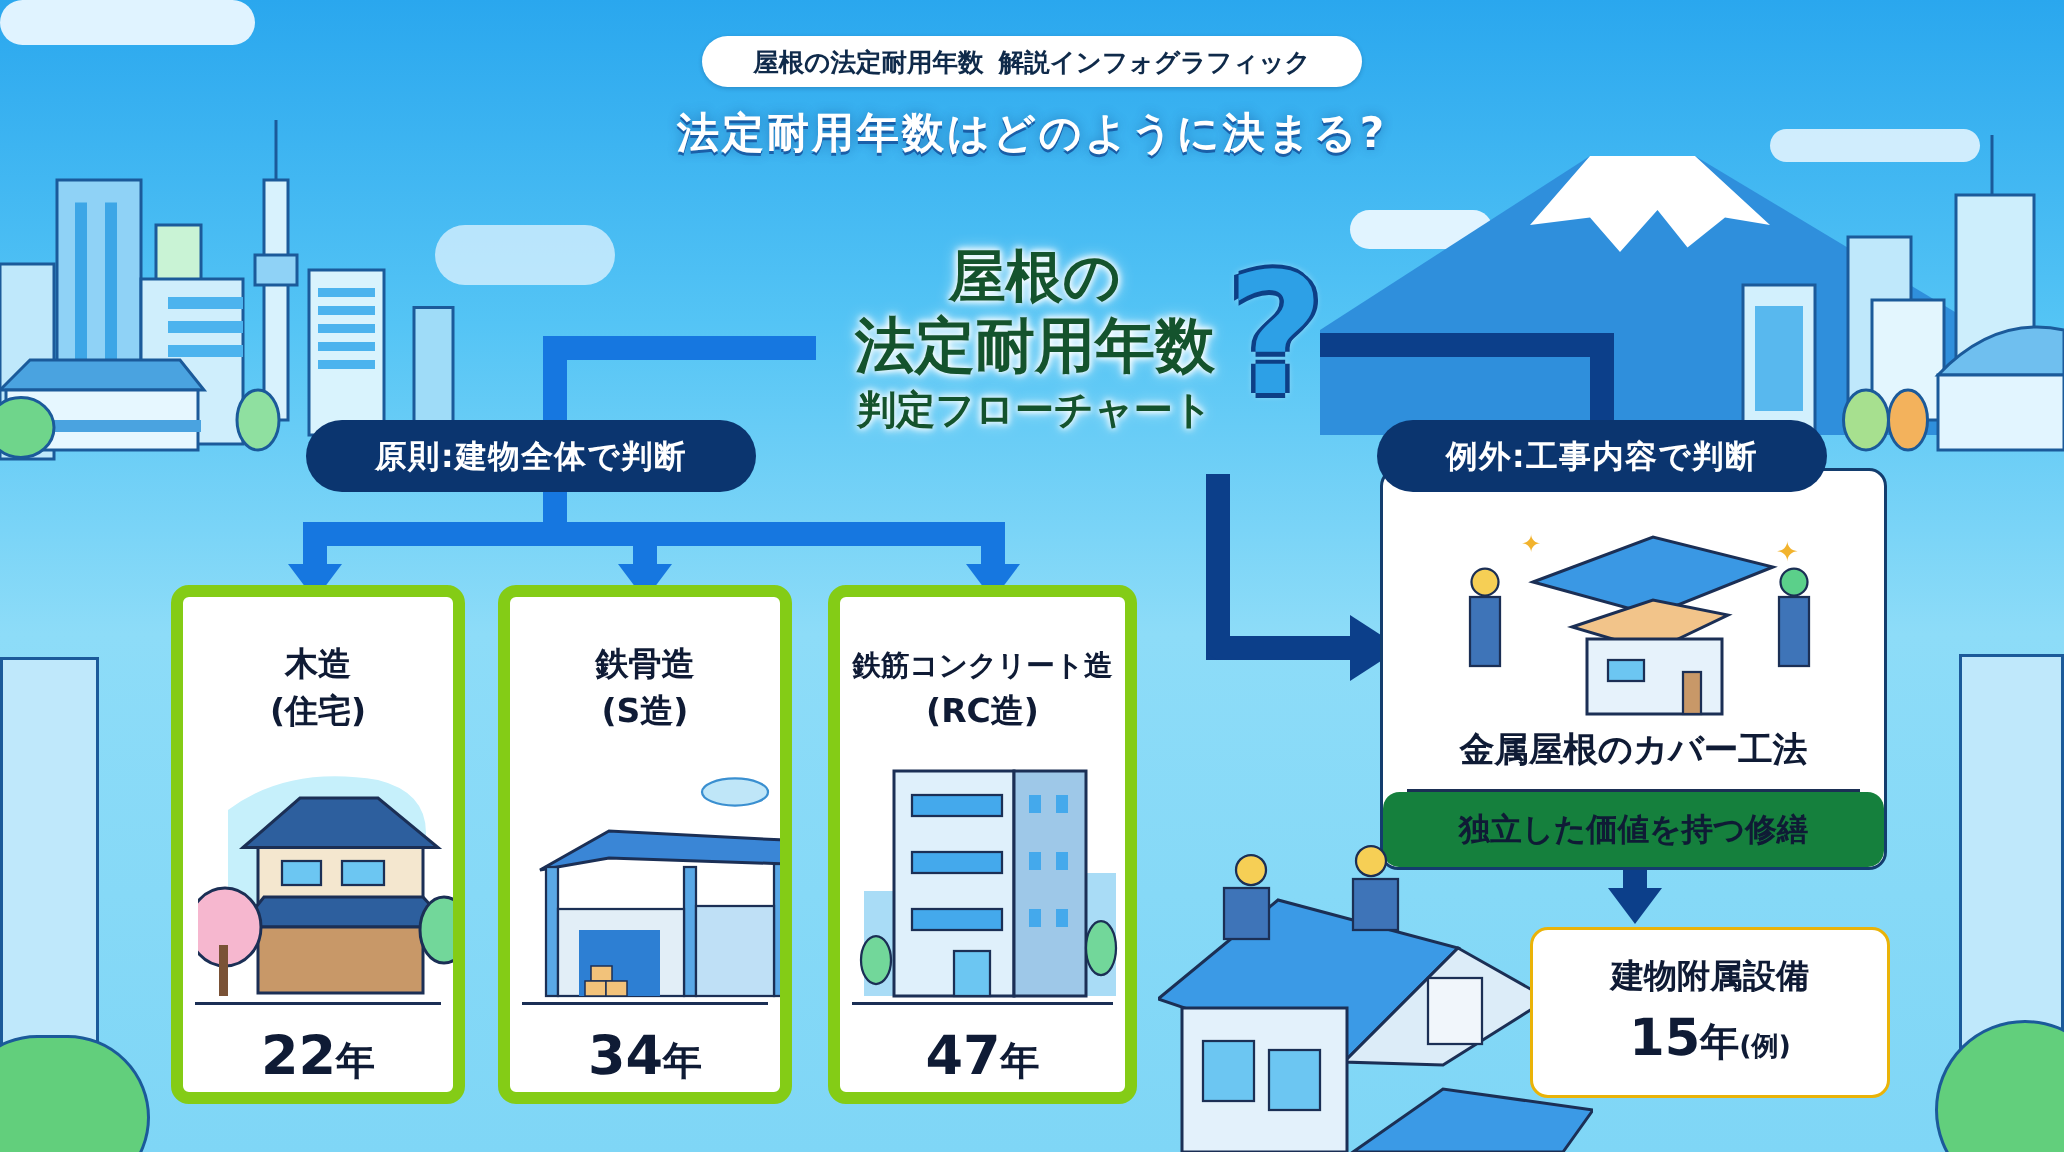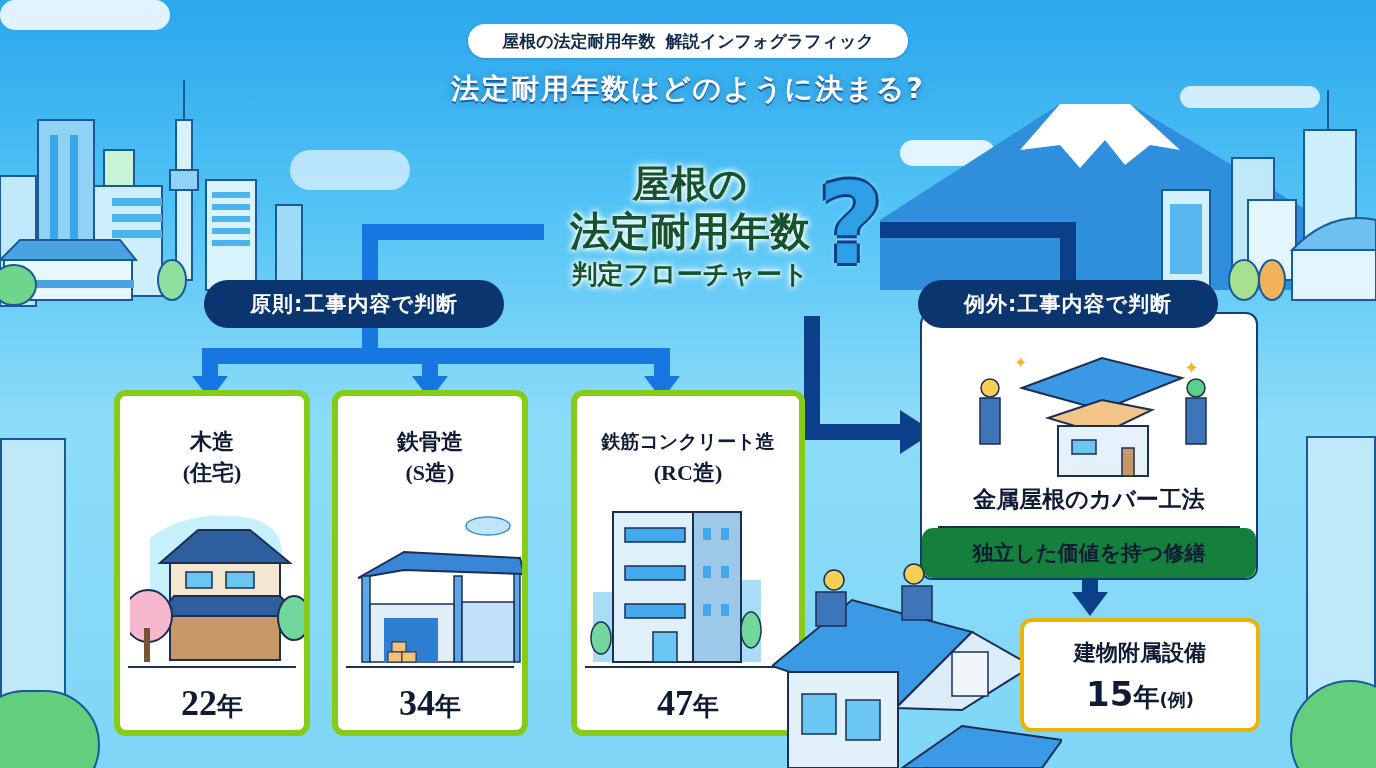--- a/index.html
+++ b/index.html
@@ -59,23 +59,22 @@
   }
   .arrow-down.dark { border-top-color: #0c3f8a; }
 
   .label-pill {
     position: absolute; height: 48px; border-radius: 24px;
     background: #0b356f; color: #ffffff; font-weight: bold; font-size: 21px;
     display: flex; align-items: center; justify-content: center; letter-spacing: 1px;
   }
 
   .card {
-    position: absolute; background: #ffffff; border: 6px solid #84cc16; border-radius: 12px;
+    position: absolute; background: #ffffff; border: 8px solid #84cc16; border-radius: 12px;
     overflow: hidden;
-    font-family: Liberation Serif, serif;
   }
   .card .ct { text-align: center; font-weight: bold; color: #0f1b35; }
   .card .ct .a { font-size: 22px; line-height: 32px; }
   .card .ct .b { font-size: 22px; line-height: 30px; }
   .card .illus { position: absolute; left: 10px; right: 10px; top: 112px; height: 158px; }
   .card .baseline { position: absolute; left: 8px; right: 8px; top: 270px; height: 2px; background: #1b2f55; }
   .card .years { position: absolute; left: 0; right: 0; top: 286px; text-align: center; font-weight: bold; color: #0f1b35; }
   .card .years .num { font-size: 36px; }
   .card .years .unit { font-size: 26px; }
 
@@ -89,21 +88,21 @@
   }
   .exc-card .div { position: absolute; left: 16px; right: 16px; top: 212px; height: 2px; background: #1b2f55; }
   .exc-card .sub {
     position: absolute; left: 0; right: 0; top: 214px; bottom: 0; background: #15803d;
     display: flex; align-items: center; justify-content: center;
     font-size: 21px; font-weight: bold; color: #0f1b35; border-radius: 11px;
   }
 
   .equip-card {
     position: absolute; left: 1020px; top: 618px; width: 240px; height: 114px;
-    background: #ffffff; border: 4px solid #eab308; border-radius: 12px;
+    background: #ffffff; border: 2px solid #eab308; border-radius: 12px;
     text-align: center; color: #0f1b35; font-weight: bold;
   }
   .equip-card .t { font-size: 22px; margin-top: 16px; }
   .equip-card .v { margin-top: 6px; }
   .equip-card .v .num { font-size: 34px; }
   .equip-card .v .unit { font-size: 26px; }
   .equip-card .v .note { font-size: 18px; }
 </style>
 </head>
 <body>
@@ -183,21 +182,21 @@
   <div class="line dark" style="left:1082px;top:580px;width:16px;height:14px;"></div>
   <div class="arrow-down dark" style="left:1072px;top:592px;"></div>
 
   <div class="center-title">
     <div class="l1">屋根の</div>
     <div class="l2">法定耐用年数</div>
     <div class="l3">判定フローチャート</div>
   </div>
   <div class="qmark">?</div>
 
-  <div class="label-pill" style="left:204px;top:280px;width:300px;">原則:工事内容で判断</div>
+  <div class="label-pill" style="left:204px;top:280px;width:300px;">原則:建物全体で判断</div>
 
   <div class="card" style="left:114px;top:390px;width:196px;height:346px;">
     <div class="ct" style="margin-top:30px;">
       <div class="a">木造</div>
       <div class="b">(住宅)</div>
     </div>
     <svg class="illus" viewBox="0 0 176 158">
       <path d="M20 30 Q 60 0 120 10 Q 160 20 150 60 L 150 120 L 20 120 Z" fill="#c6f0fb"></path>
       <polygon points="30,55 68,22 120,22 160,55" fill="#2d5f9e" stroke="#1b2f55" stroke-width="2"></polygon>
       <rect x="40" y="55" width="110" height="38" fill="#f4e7cf" stroke="#1b2f55" stroke-width="2"></rect>
@@ -232,21 +231,21 @@
       <rect x="40" y="144" width="14" height="10" fill="#f2c27a" stroke="#1b2f55" stroke-width="1"></rect>
       <rect x="54" y="144" width="14" height="10" fill="#f2c27a" stroke="#1b2f55" stroke-width="1"></rect>
       <rect x="114" y="94" width="52" height="60" fill="#bfe0f6" stroke="#1b2f55" stroke-width="1.5"></rect>
     </svg>
     <div class="baseline"></div>
     <div class="years">
       <span class="num">34</span><span class="unit">年</span>
     </div>
   </div>
 
-  <div class="card" style="left:552px;top:390px;width:234px;height:346px;margin-left:19px;">
+  <div class="card" style="left:552px;top:390px;width:206px;height:346px;">
     <div class="ct" style="margin-top:30px;">
       <div class="a" style="font-size:19px;">鉄筋コンクリート造</div>
       <div class="b">(RC造)</div>
     </div>
     <svg class="illus" viewBox="0 0 178 158">
       <rect x="6" y="84" width="30" height="70" fill="#a9dcf6"></rect>
       <rect x="140" y="72" width="34" height="82" fill="#a9dcf6"></rect>
       <rect x="26" y="4" width="80" height="150" fill="#dff0fb" stroke="#1b2f55" stroke-width="2"></rect>
       <rect x="106" y="4" width="48" height="150" fill="#9ec8e8" stroke="#1b2f55" stroke-width="2"></rect>
       <rect x="38" y="20" width="60" height="14" fill="#44a9ec" stroke="#1b2f55" stroke-width="1.5"></rect>

